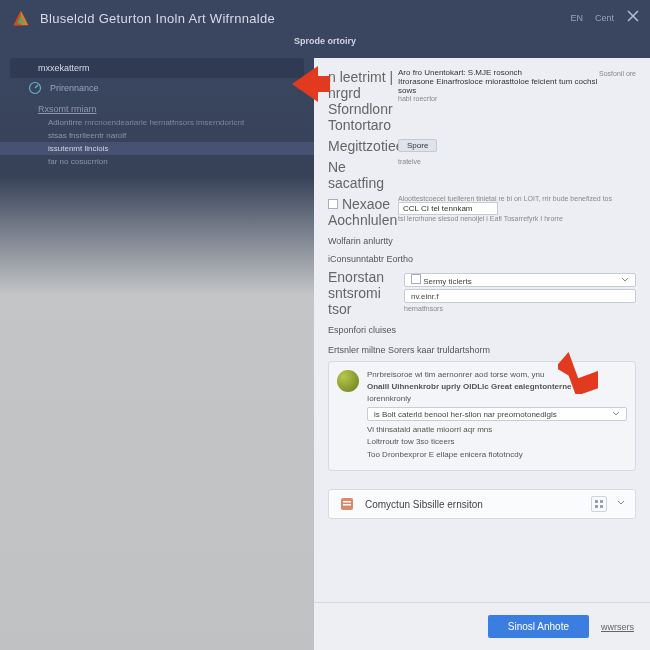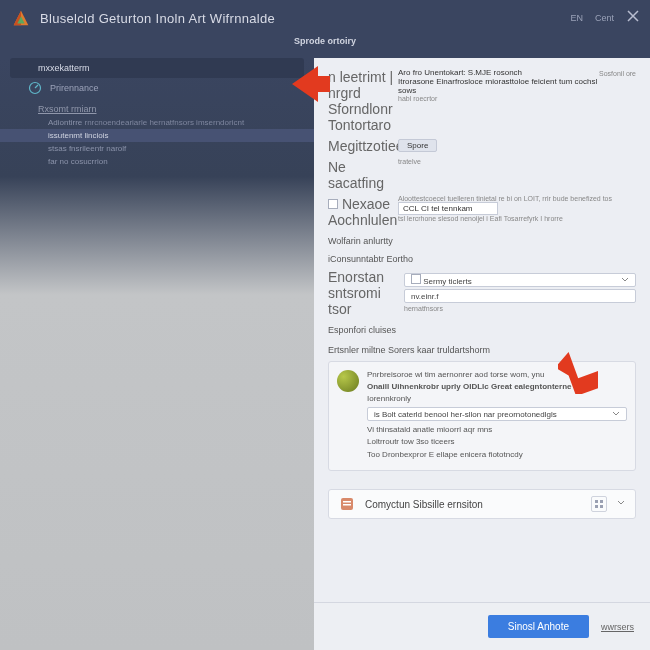--- a/index.html
+++ b/index.html
@@ -104,24 +104,24 @@
             <path d="M7 7 L10 4" stroke="#5fb6c9" stroke-width="1.2"></path>
           </svg>
       </span>
       <span>Prirennance</span>
     </div>
     <div class="nav-sect uline">Rxsomt rmiarn</div>
     <div class="nav-sub">
       <span>Adiontirre</span>
       <span style="color:#7e869e;">rnrcnoendeariarle hernatfnsors imserndoricnt</span>
     </div>
+    <div class="nav-sub">stsas fnsrileentr narolf</div>
     <div class="nav-sub hl">
       <span>issutenmt linciois</span>
     </div>
-    <div class="nav-sub">stsas fnsrileentr narolf</div>
     <div class="nav-sub">far no cosucrrion</div>
   </div>
 
   <div class="right">
     <div class="panel">
 
       <div class="row">
         <div class="lab">n leetrimt | nrgrd Sforndlonr Tontortaro</div>
         <div class="val">
           <div>Aro fro Unentokart: S.MJE rosonch</div>

